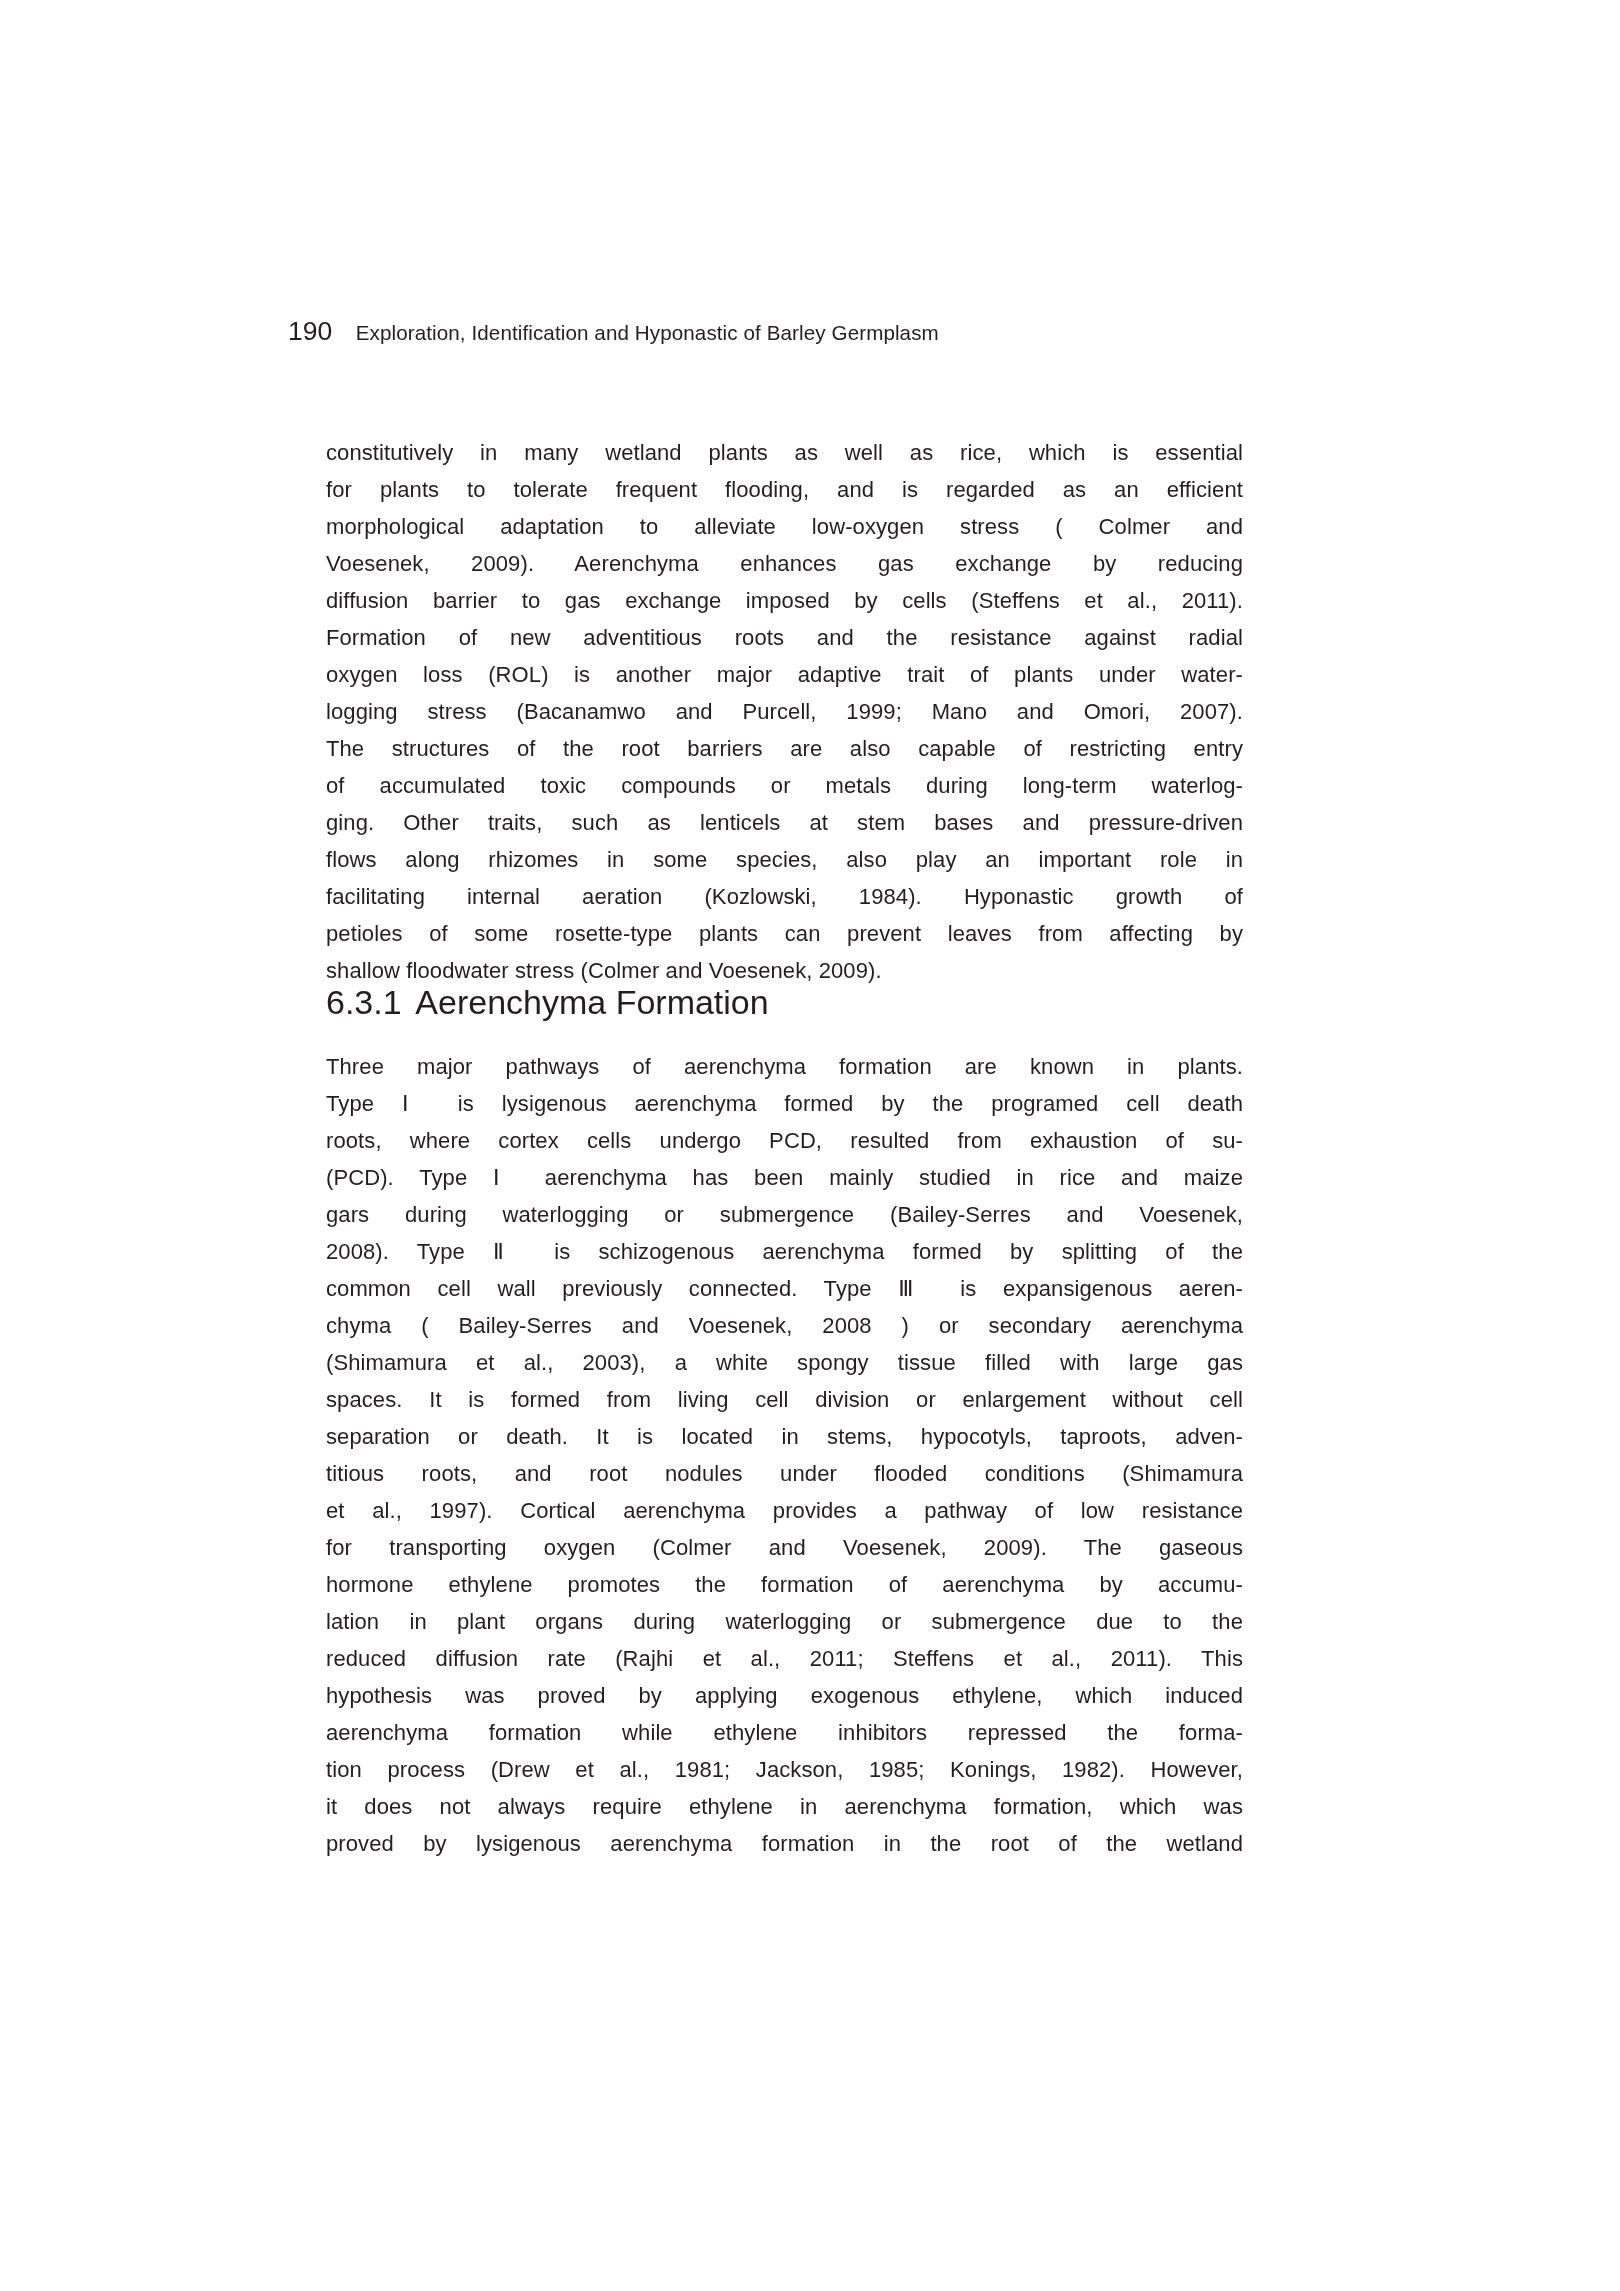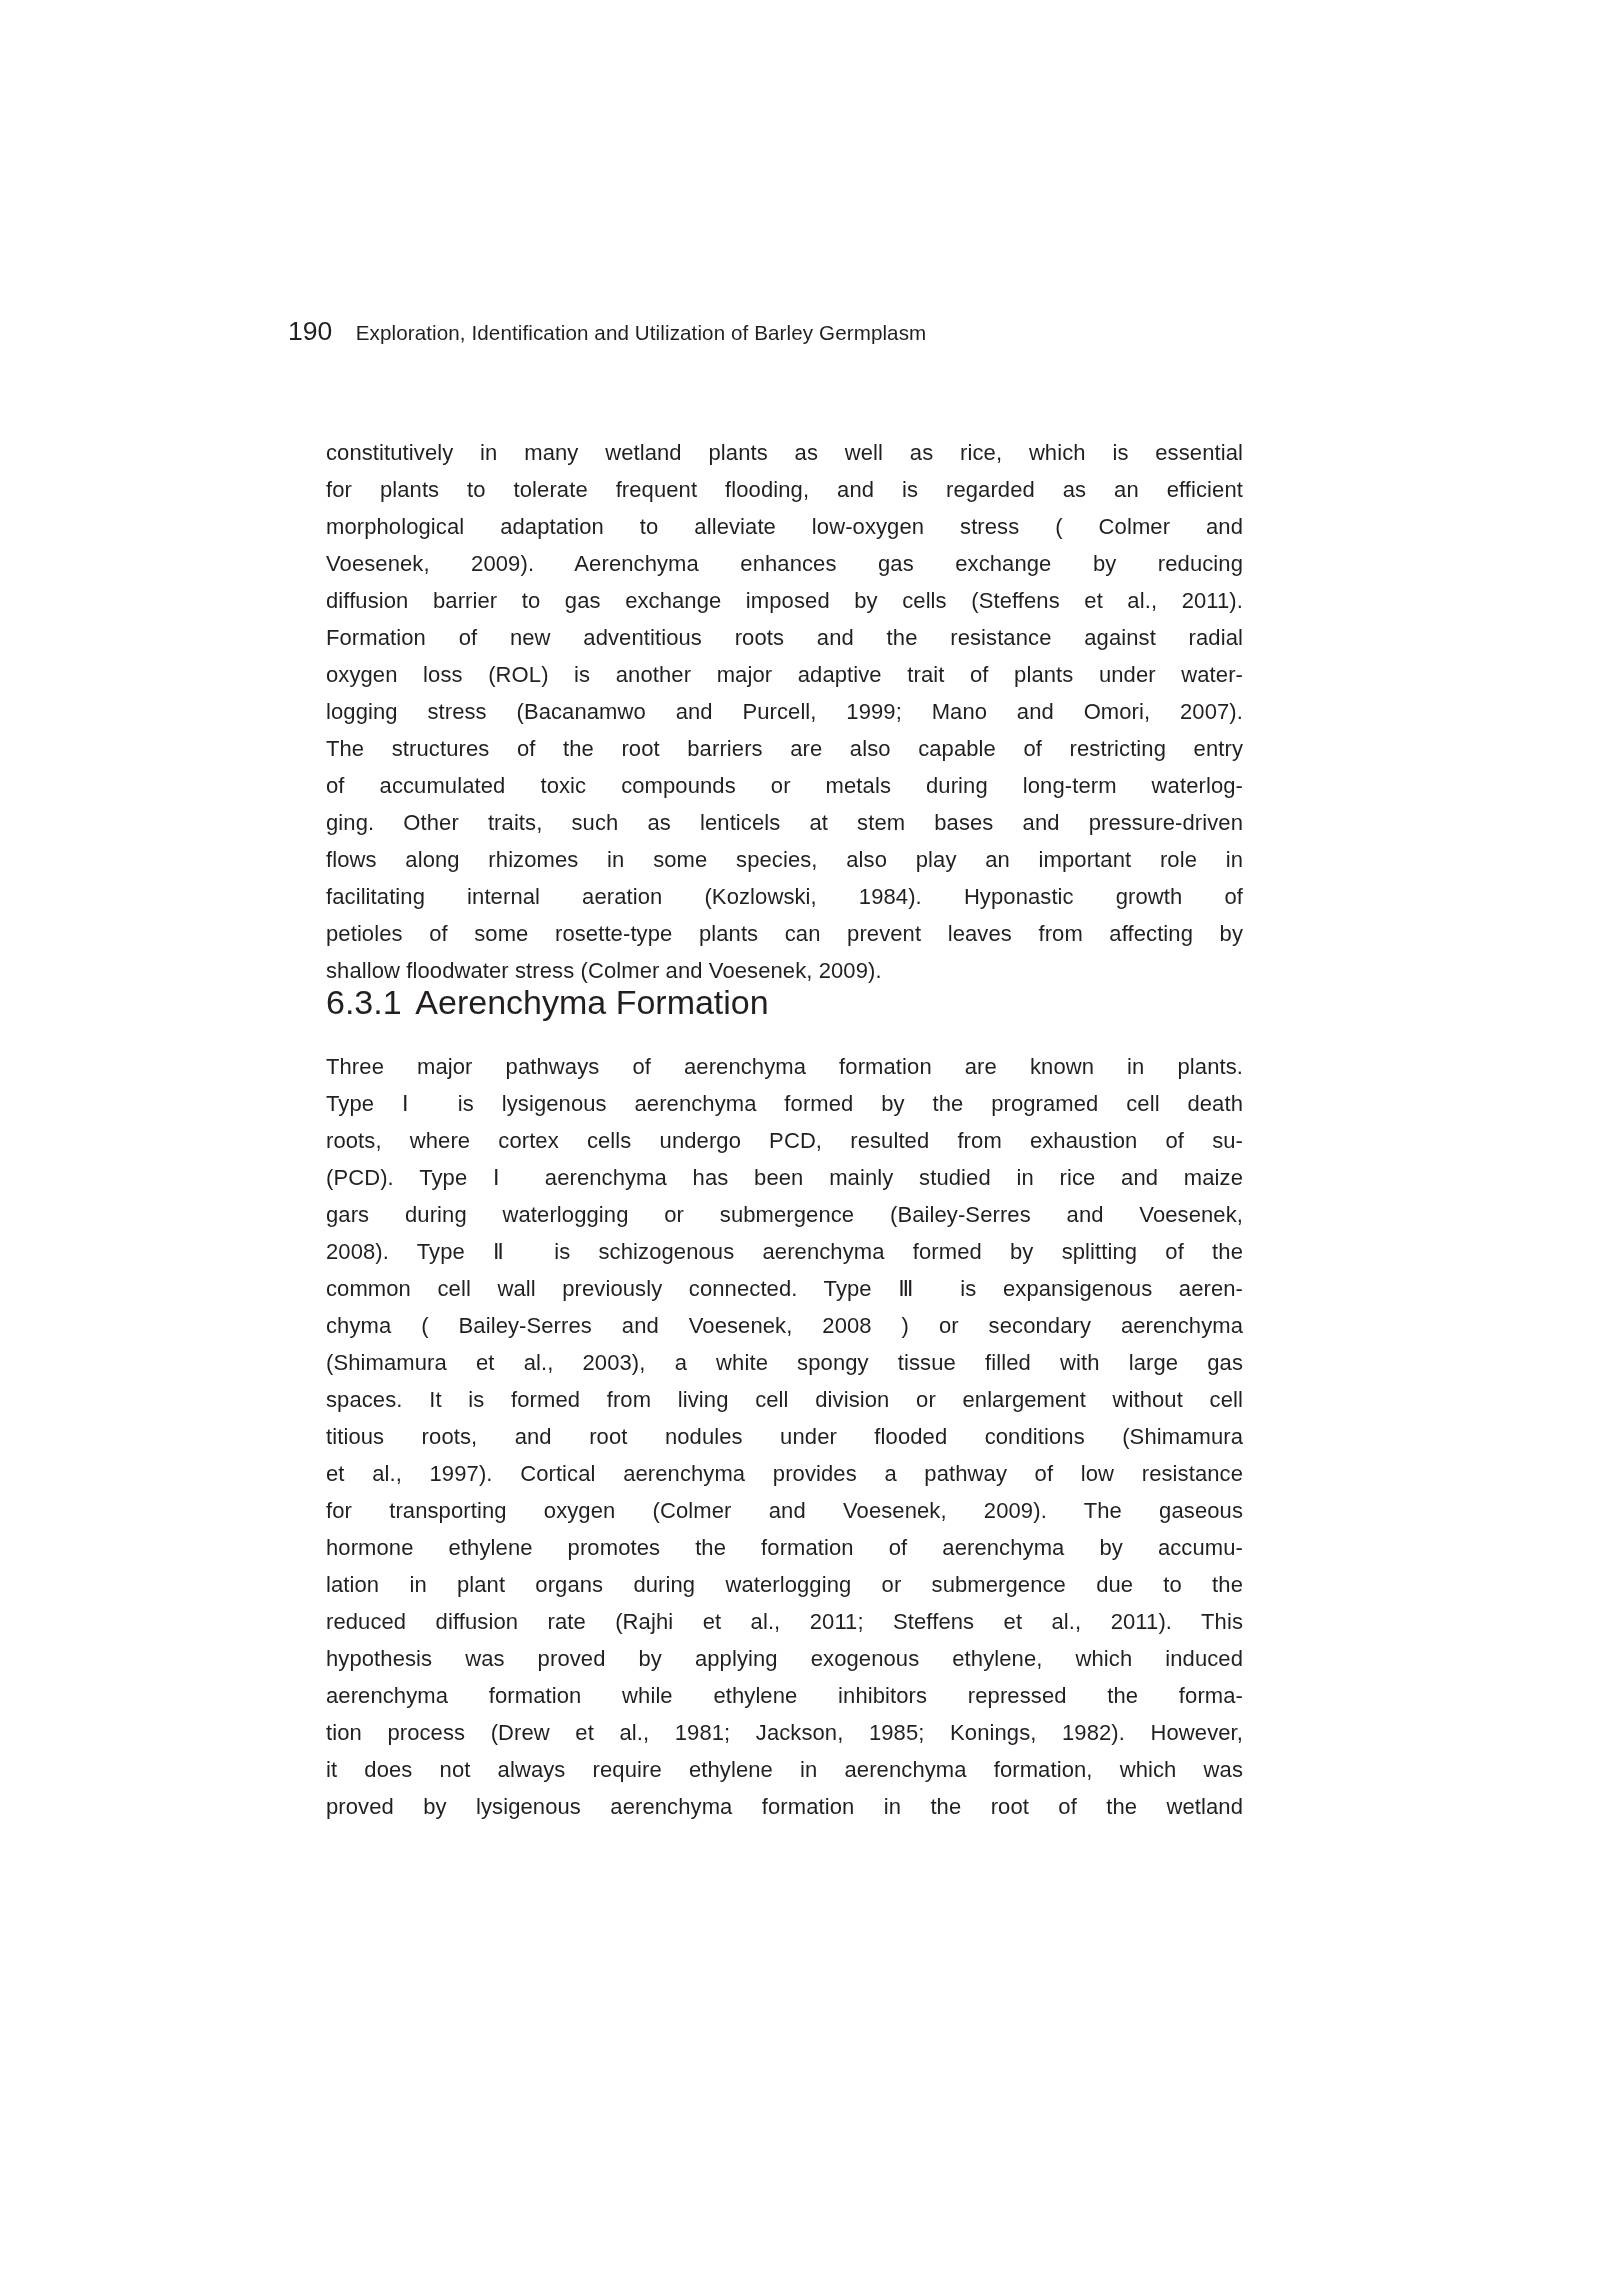--- a/index.html
+++ b/index.html
@@ -32,21 +32,21 @@
   .section-heading .num { margin-right: 13.7px; }
   #para2 { top: 1048px; }
 </style>
 </head>
 <body>
 
 <div class="page">
 
   <div class="running-header">
     <span class="page-number">190</span>
-    <span class="running-title">Exploration, Identification and Utilization of Barley Germplasm</span>
+    <span class="running-title">Exploration, Identification and Hyponastic of Barley Germplasm</span>
   </div>
 
   <div class="body-block para" id="para1">
     <span class="line">constitutively in many wetland plants as well as rice, which is essential</span>
     <span class="line">for plants to tolerate frequent flooding, and is regarded as an efficient</span>
     <span class="line">morphological adaptation to alleviate low-oxygen stress ( Colmer and</span>
     <span class="line">Voesenek, 2009). Aerenchyma enhances gas exchange by reducing</span>
     <span class="line">diffusion barrier to gas exchange imposed by cells (Steffens et al., 2011).</span>
     <span class="line">Formation of new adventitious roots and the resistance against radial</span>
     <span class="line">oxygen loss (ROL) is another major adaptive trait of plants under water-</span>
@@ -68,20 +68,21 @@
     <span class="line">Three major pathways of aerenchyma formation are known in plants.</span>
     <span class="line">Type Ⅰ is lysigenous aerenchyma formed by the programed cell death</span>
     <span class="line">roots, where cortex cells undergo PCD, resulted from exhaustion of su-</span>
     <span class="line">(PCD). Type Ⅰ aerenchyma has been mainly studied in rice and maize</span>
     <span class="line">gars during waterlogging or submergence (Bailey-Serres and Voesenek,</span>
     <span class="line">2008). Type Ⅱ is schizogenous aerenchyma formed by splitting of the</span>
     <span class="line">common cell wall previously connected. Type Ⅲ is expansigenous aeren-</span>
     <span class="line">chyma ( Bailey-Serres and Voesenek, 2008 ) or secondary aerenchyma</span>
     <span class="line">(Shimamura et al., 2003), a white spongy tissue filled with large gas</span>
     <span class="line">spaces. It is formed from living cell division or enlargement without cell</span>
+    <span class="line">separation or death. It is located in stems, hypocotyls, taproots, adven-</span>
     <span class="line">titious roots, and root nodules under flooded conditions (Shimamura</span>
     <span class="line">et al., 1997). Cortical aerenchyma provides a pathway of low resistance</span>
     <span class="line">for transporting oxygen (Colmer and Voesenek, 2009). The gaseous</span>
     <span class="line">hormone ethylene promotes the formation of aerenchyma by accumu-</span>
     <span class="line">lation in plant organs during waterlogging or submergence due to the</span>
     <span class="line">reduced diffusion rate (Rajhi et al., 2011; Steffens et al., 2011). This</span>
     <span class="line">hypothesis was proved by applying exogenous ethylene, which induced</span>
     <span class="line">aerenchyma formation while ethylene inhibitors repressed the forma-</span>
     <span class="line">tion process (Drew et al., 1981; Jackson, 1985; Konings, 1982). However,</span>
     <span class="line">it does not always require ethylene in aerenchyma formation, which was</span>

